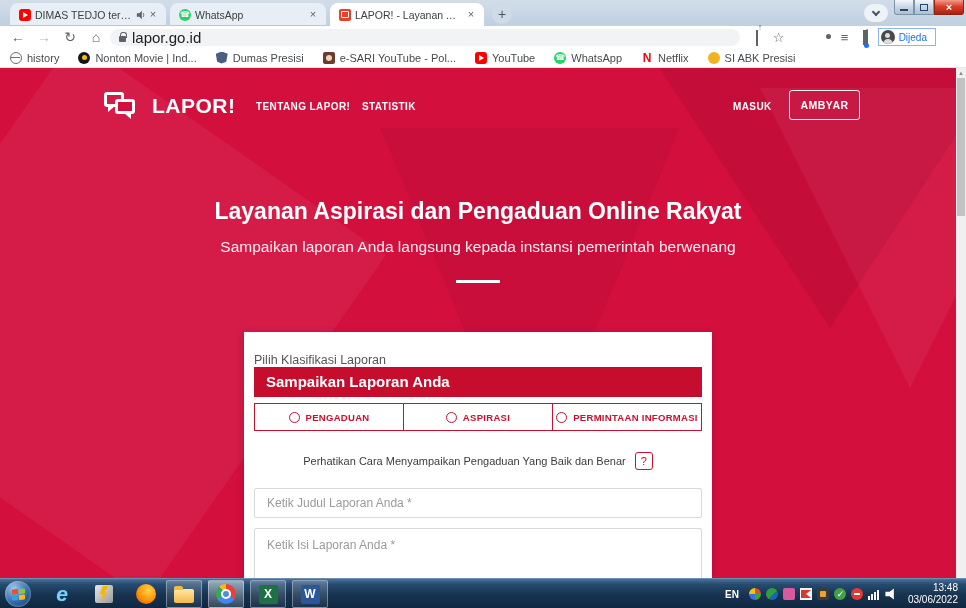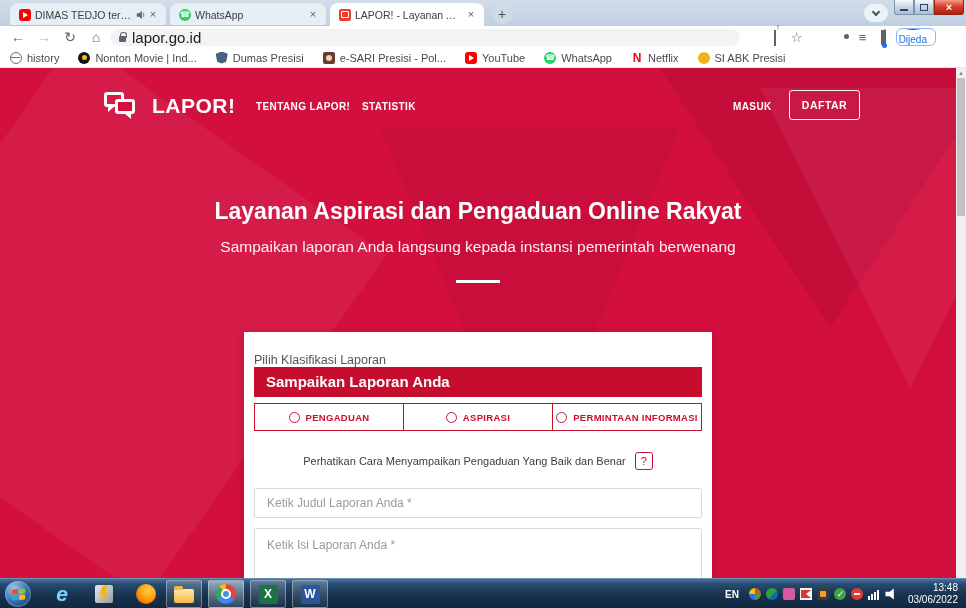--- a/index.html
+++ b/index.html
@@ -55,22 +55,22 @@
   .ticon { width:22px; text-align:center; font-size:13px; color:#5f6368; position:relative; }
   .share-box { width:10px; height:9px; border:1.4px solid #5f6368; border-top:none; margin:6px auto 0; position:relative; }
   .share-box::before { content:"↑"; position:absolute; left:1px; top:-8px; font-size:9px; color:#5f6368; }
   .idm-dot { width:13px; height:13px; border-radius:50%; margin:0 auto;
     background:conic-gradient(#2e9e4f 0 55%, #1d5bbf 55% 75%, #d23b2e 75% 100%); }
   .puzzle { width:11px; height:11px; background:#5f6368; border-radius:2px; margin:0 auto; position:relative; }
   .puzzle::before { content:""; position:absolute; top:-3px; left:3px; width:5px; height:5px; border-radius:50%; background:#5f6368; }
   .panel-ic { width:12px; height:11px; border:1.4px solid #5f6368; border-radius:2px; margin:0 auto; position:relative; }
   .panel-ic::before { content:""; position:absolute; right:0; top:0; width:4px; height:100%; background:#5f6368; }
   .panel-ic::after { content:""; position:absolute; left:-3px; bottom:-3px; width:5px; height:5px; border-radius:50%; background:#1a73e8; }
-  #profile-pill { display:flex; align-items:center; gap:4px; border:1.5px solid #8ab4f8; border-radius:6px;
-    height:18px; padding:0 8px 0 2px;flex-direction:column; }
+  #profile-pill { display:flex; align-items:center; gap:4px; border:1.5px solid #8ab4f8; border-radius:0;
+    height:18px; padding:0 8px 0 2px; }
   .avatar { width:14px; height:14px; border-radius:50%; background:#4a4a4a; position:relative; overflow:hidden; }
   .avatar::before { content:""; position:absolute; left:4.5px; top:2.5px; width:5px; height:5px; border-radius:50%; background:#d7dde2; }
   .avatar::after { content:""; position:absolute; left:2px; top:8.5px; width:10px; height:6px; border-radius:5px 5px 0 0; background:#d7dde2; }
   #profile-name { font-size:10px; color:#1a73e8; }
   .kebab { width:3px; height:3px; border-radius:50%; background:#5f6368; margin:0 auto;
     box-shadow:0 -5px 0 #5f6368, 0 5px 0 #5f6368; }
 
   
   #bookmarks { position:absolute; left:0; top:48px; width:966px; height:20px; background:#fff;
     border-bottom:1px solid #e4e6e8; display:flex; align-items:center; padding-left:10px; gap:19px; }
@@ -271,21 +271,21 @@
     <span class="bm">
       <span class="bmic movie"></span>
       <span>Nonton Movie | Ind...</span>
     </span>
     <span class="bm">
       <span class="bmic shield"></span>
       <span>Dumas Presisi</span>
     </span>
     <span class="bm">
       <span class="bmic esari"></span>
-      <span>e-SARI Presisi - Pol...</span>
+      <span>e-SARI YouTube - Pol...</span>
     </span>
     <span class="bm">
       <span class="bmic ytb"></span>
       <span>YouTube</span>
     </span>
     <span class="bm">
       <span class="bmic wab">☎</span>
       <span>WhatsApp</span>
     </span>
     <span class="bm">
@@ -309,21 +309,21 @@
         <div id="logo">
           <span class="logo-mark">
             <span class="bub bub1"></span>
               <span class="bub bub2"></span>
           </span>
           <span class="logo-text">LAPOR!</span>
         </div>
         <a class="nav-link" style="left:256px;">TENTANG LAPOR!</a>
         <a class="nav-link" style="left:362px;">STATISTIK</a>
         <a class="nav-link" id="masuk">MASUK</a>
-        <a id="daftar">DAFTAR</a>
+        <a id="daftar">AMBYAR</a>
       </div>
 
       <div id="hero-sub">Sampaikan laporan Anda langsung kepada instansi pemerintah berwenang</div>
       <div id="hero-title">Layanan Aspirasi dan Pengaduan Online Rakyat</div>
       <div id="hero-divider"></div>
 
       <div id="card">
         <div id="klass-label">Pilih Klasifikasi Laporan</div>
         <div id="card-header">Sampaikan Laporan Anda</div>
         <div id="options">

